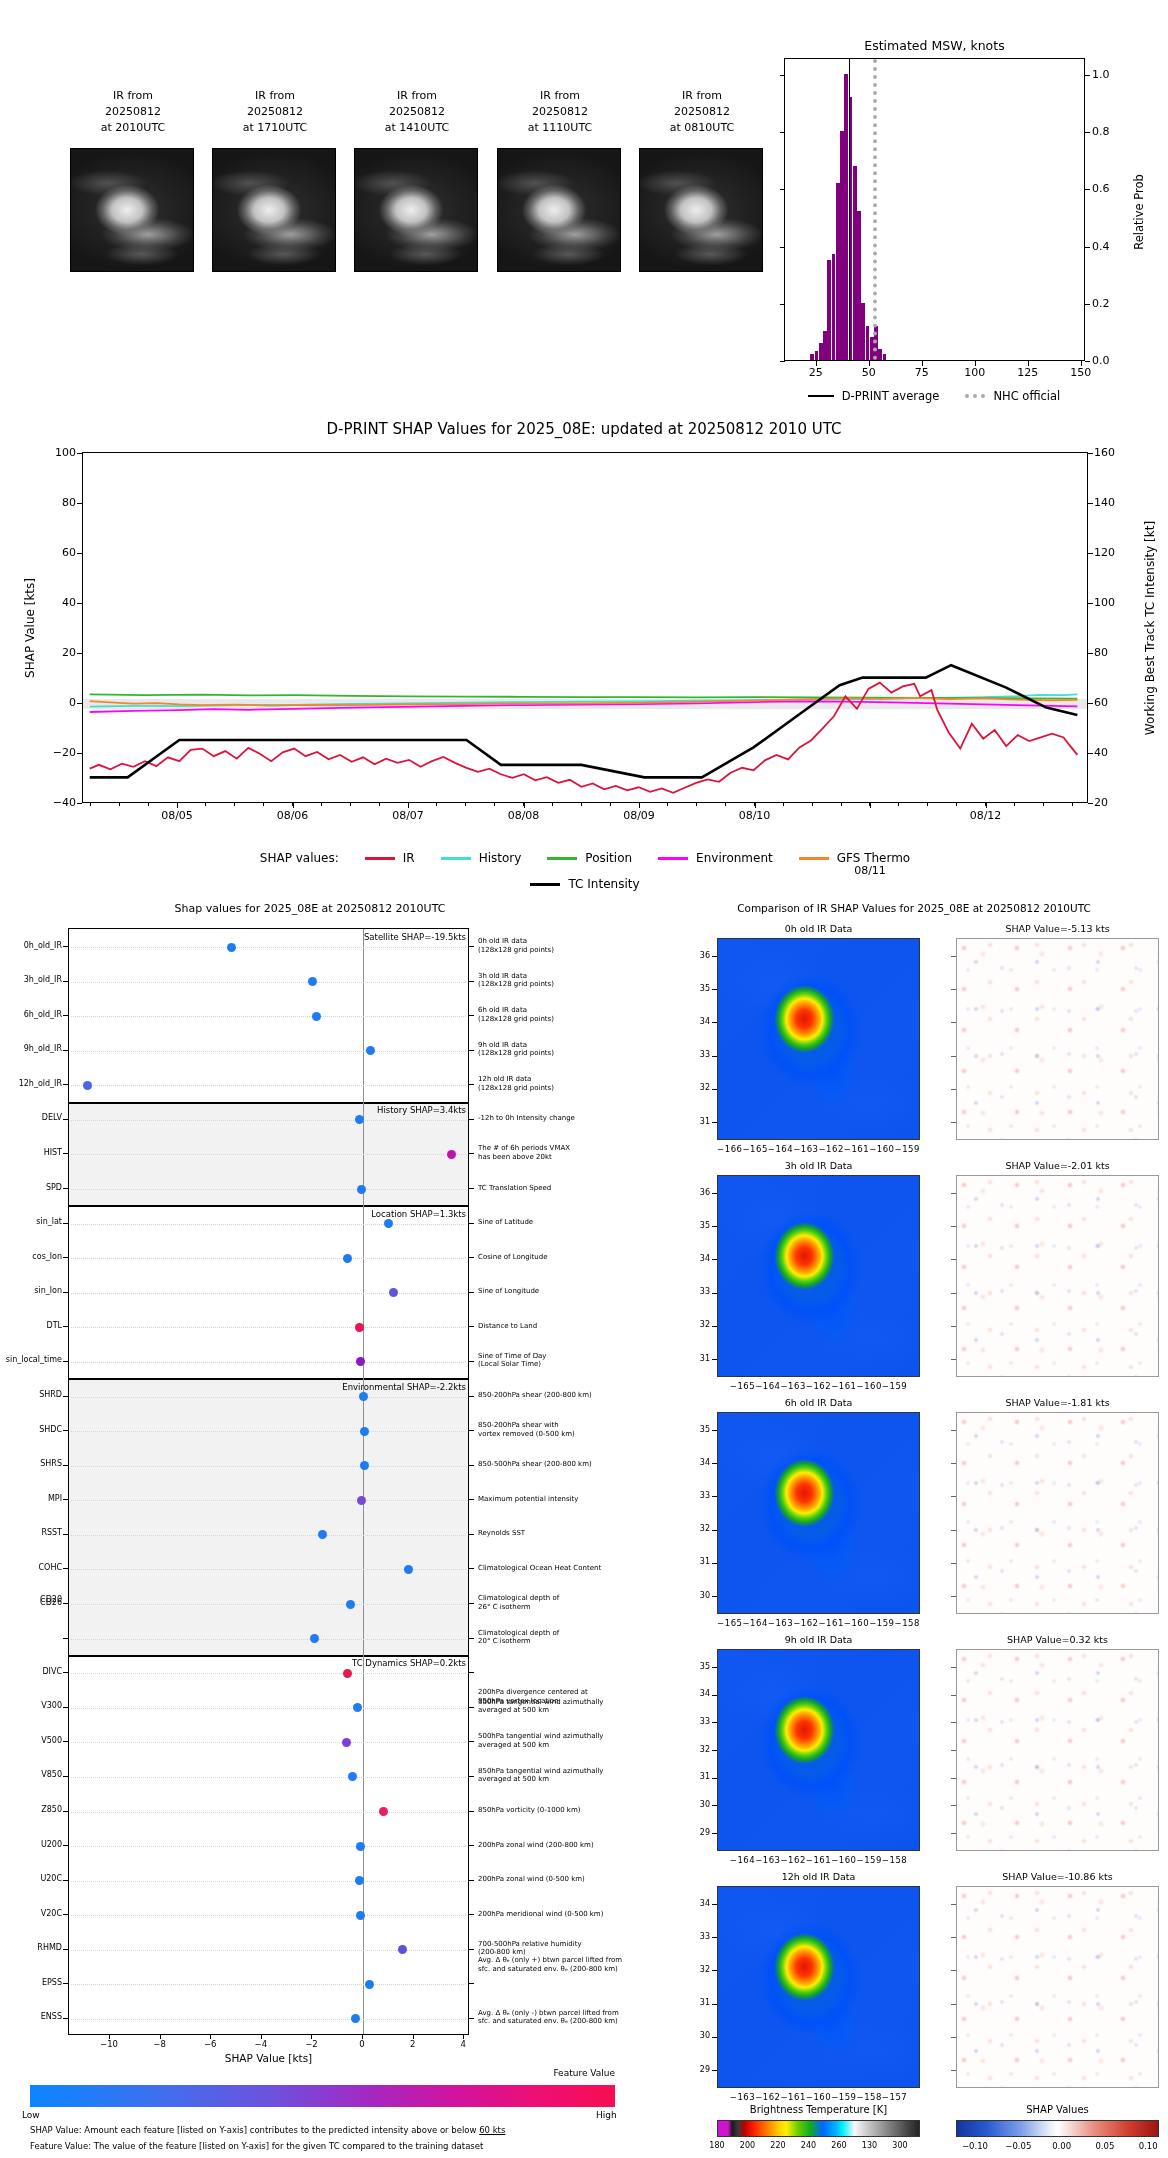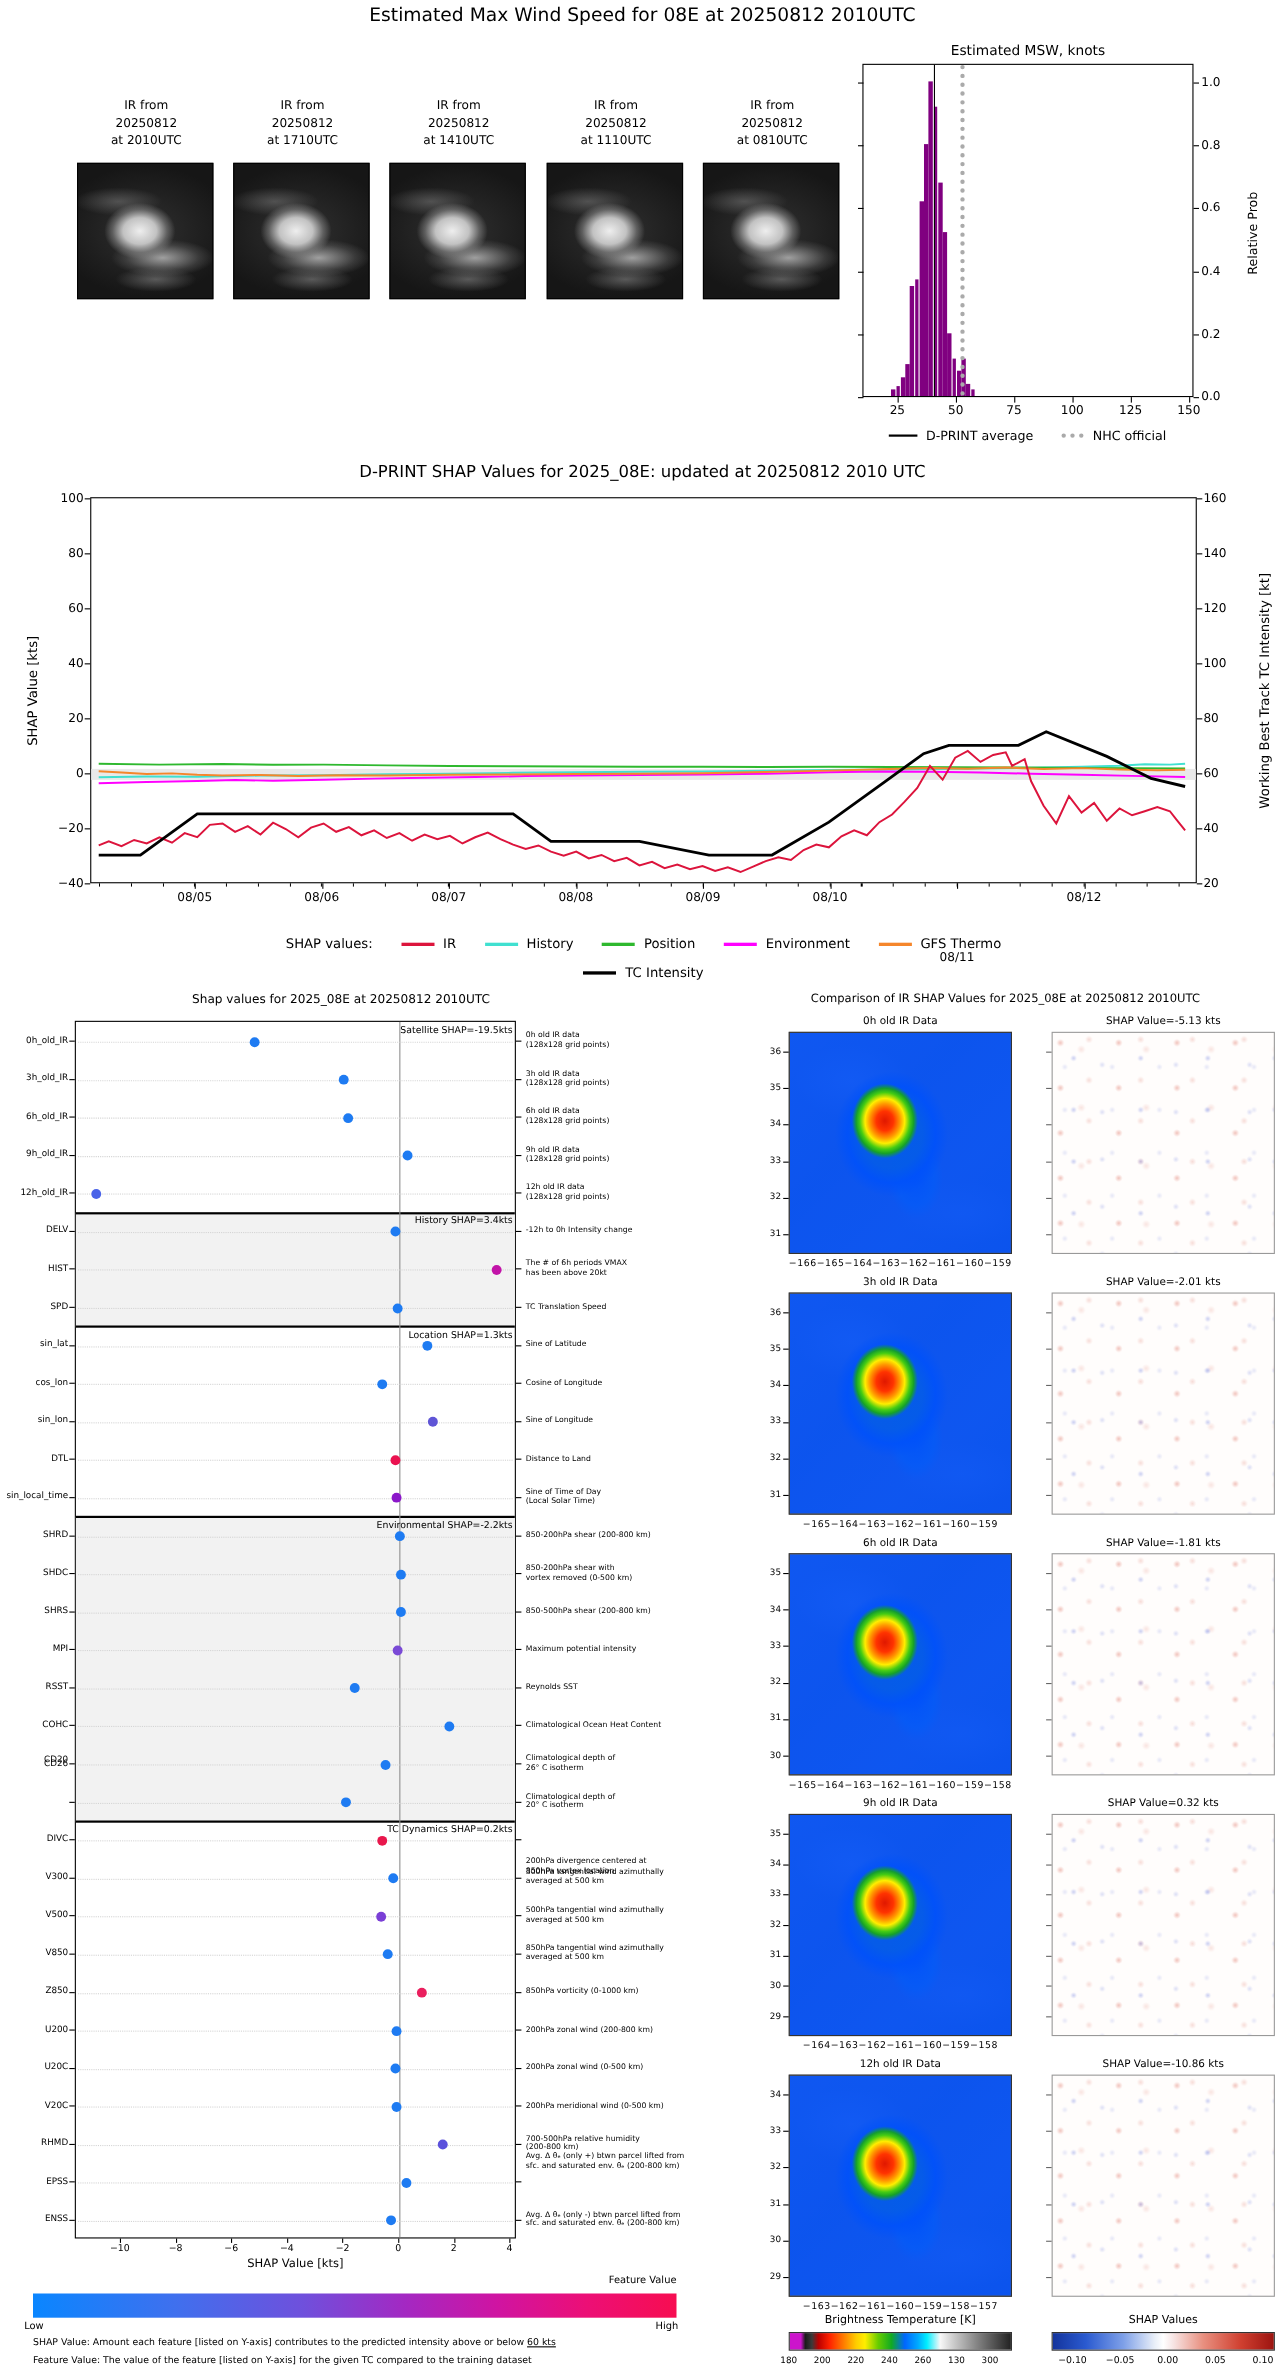--- a/index.html
+++ b/index.html
@@ -63,21 +63,20 @@
   .shapv-bar{position:absolute;left:956px;top:2120px;width:203px;height:17px;border:1px solid #333;
     background:linear-gradient(90deg,#14349c 0%,#2a5ad0 15%,#7ea0e8 32%,#e8eef8 46%,#ffffff 50%,#f8e8e8 54%,#e89080 68%,#d04030 85%,#9c1410 100%)}
   .note{position:absolute;left:30px;font-size:8.5px}
   svg{position:absolute;left:0;top:0;overflow:visible}
 </style>
 </head>
 <body>
 
 <div id="page">
 
-  <div class="suptitle">Estimated Max Wind Speed for 08E at 20250812 2010UTC</div>
   <div id="thumbs">
       <div class="thumb-label" style="left: 70px;">IR from
 20250812
 at 2010UTC</div>
       <div class="thumb-img" style="left: 70px;"></div>
       <div class="thumb-label" style="left: 212px;">IR from
 20250812
 at 1710UTC</div>
       <div class="thumb-img" style="left: 212px;"></div>
       <div class="thumb-label" style="left: 354px;">IR from

